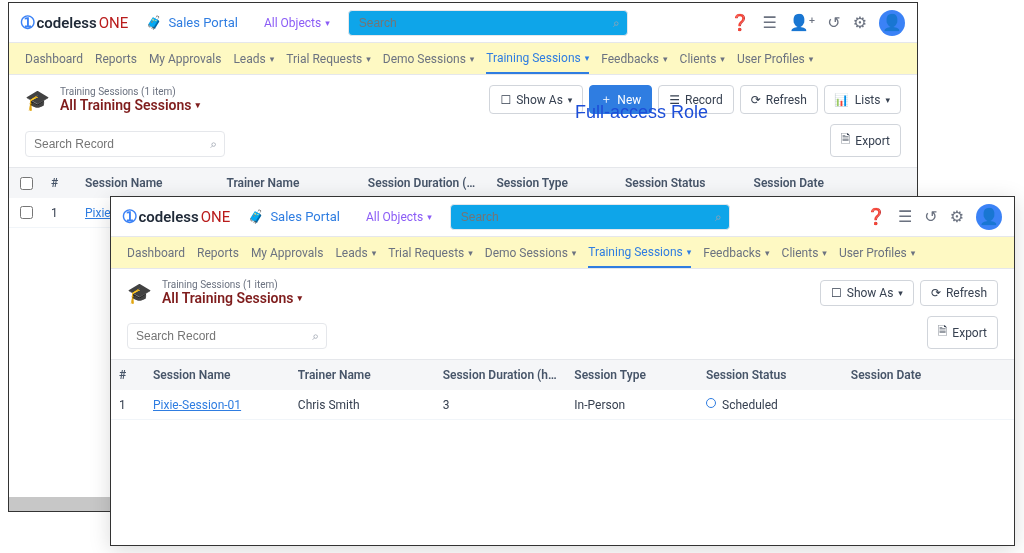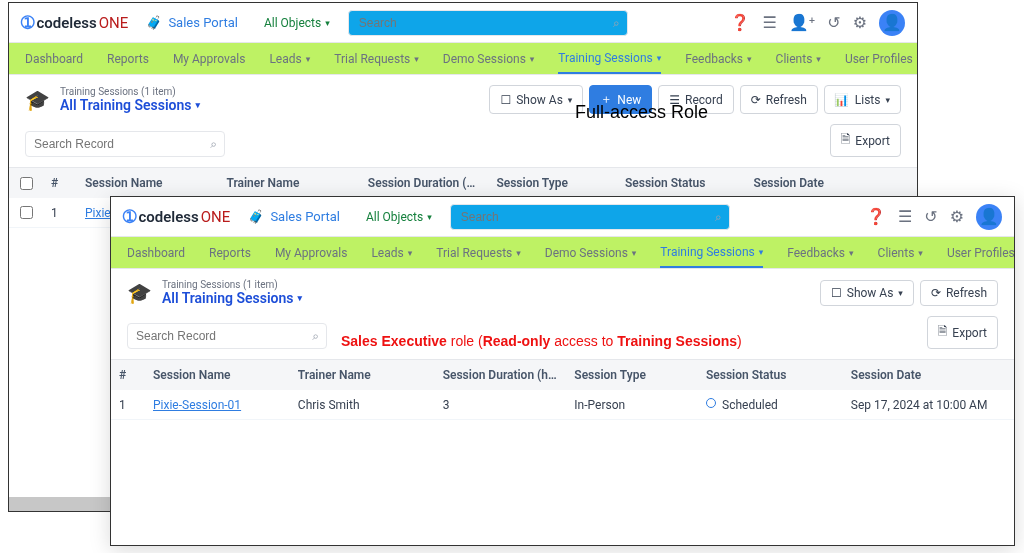--- a/index.html
+++ b/index.html
@@ -51,21 +51,21 @@
     font-size: 13px;
     padding: 4px 8px;
     border-radius: 4px;
   }
   .portal-pill .bag-icon { color: #2f7de1; }
   .objsel {
     display: inline-flex;
     align-items: center;
     gap: 4px;
     font-size: 12px;
-    color: #15803d;
+    color: #8b5cf6;
     padding: 4px 8px;
     border-radius: 4px;
     cursor: pointer;
   }
   .search {
     flex: 1;
     max-width: 280px;
     position: relative;
   }
   .search input {
@@ -98,24 +98,24 @@
     border-radius: 50%;
     background: #3b82f6;
     color: #fff;
     display: inline-flex;
     align-items: center;
     justify-content: center;
   }
   .tabs {
     display: flex;
     align-items: center;
-    gap: 24px;
+    gap: 12px;
     padding: 0 16px;
     height: 32px;
-    background: #bef264;
+    background: #fef9c3;
     border-bottom: 1px solid #e5e7eb;
     font-size: 12px;
     color: #6b7280;
     overflow: hidden;
   }
   .tab {
     display: inline-flex;
     align-items: center;
     gap: 4px;
     height: 100%;
@@ -147,21 +147,21 @@
     display: flex;
     flex-direction: column;
   }
   .listmeta .meta1 {
     font-size: 10px;
     color: #6b7280;
   }
   .listmeta .meta2 {
     font-size: 14px;
     font-weight: 600;
-    color: #1d4ed8;
+    color: #7f1d1d;
     display: inline-flex;
     align-items: center;
     gap: 4px;
   }
   .toolbar {
     margin-left: auto;
     display: flex;
     gap: 6px;
   }
   .btn {
@@ -296,21 +296,21 @@
     left: 0;
     width: 40%;
     height: 100%;
     background: #c7c7c7;
   }
   .annot-top {
     position: absolute;
     top: 102px;
     left: 575px;
     font-size: 18px;
-    color: #000000;
+    color: #1d4ed8;
     font-family: "Trebuchet MS", sans-serif;
     z-index: 50;
   }
 </style>
 </head>
 <body>
 
 <div class="window back" style="left:8px; top:2px; width:910px; height:510px;">
   <div class="header">
     <span class="logo">
@@ -522,23 +522,20 @@
         <span class="btn">☐ <span>Show As</span> <span class="chev">▾</span></span>
         <span class="btn">⟳ <span>Refresh</span></span>
       </span>
     </div>
 
     <div class="row2">
       <span class="searchrec">
         <input placeholder="Search Record" style="">
         <span class="search-icon">⌕</span>
       </span>
-      <span class="annot">
-        <span class="bold">Sales Executive</span><span> role (</span><span class="bold">Read-only</span><span> access to </span><span class="bold">Training Sessions</span><span>)</span>
-      </span>
       <span class="export">🗎 <span>Export</span></span>
     </div>
 
     <div class="table nocheck">
       <div class="thead">
         <div>#</div>
         <div>Session Name</div>
         <div>Trainer Name</div>
         <div>Session Duration (hou</div>
         <div>Session Type</div>
@@ -548,17 +545,16 @@
       <div class="trow">
         <div>1</div>
         <div><span class="link">Pixie-Session-01</span></div>
         <div>Chris Smith</div>
         <div>3</div>
         <div>In-Person</div>
         <div><span class="status">
               <span class="dot"></span>
               <span>Scheduled</span>
             </span></div>
-        <div>Sep 17, 2024 at 10:00 AM</div>
       </div>
     </div>
   </div>
 </div>
 
 </body></html>

